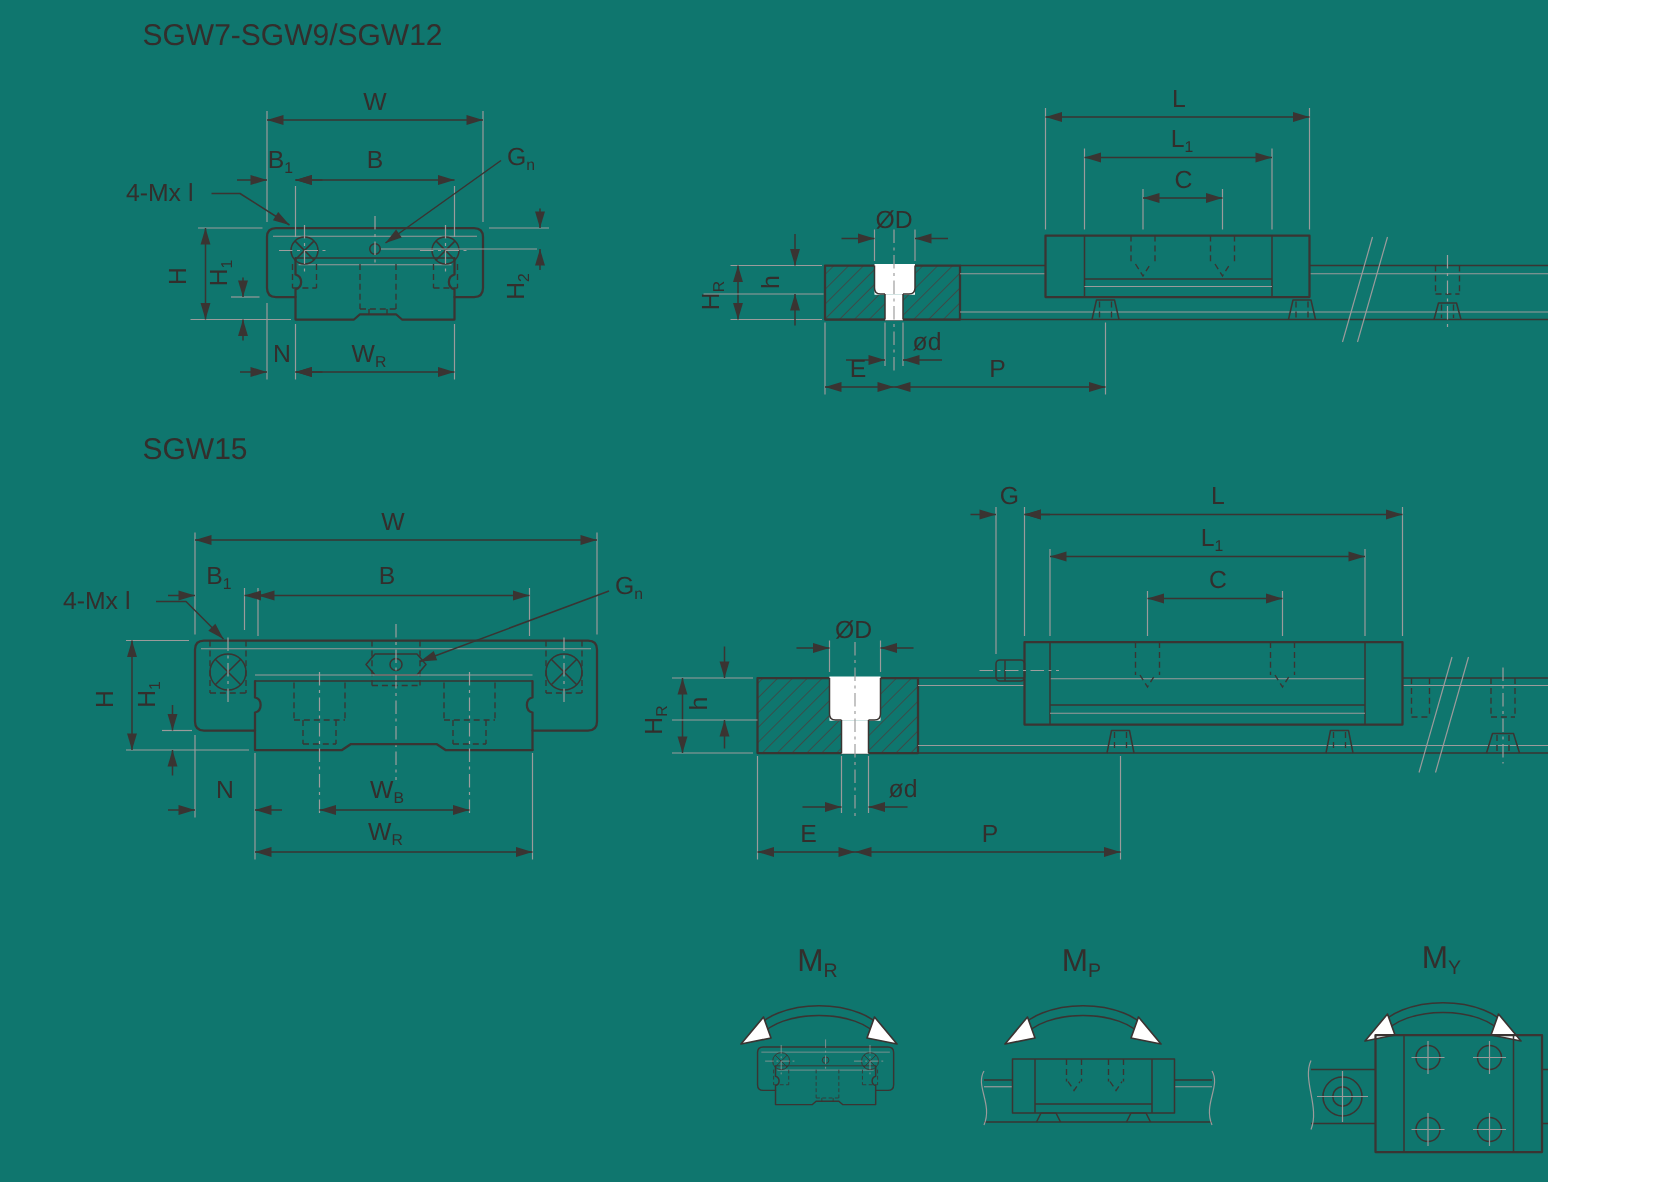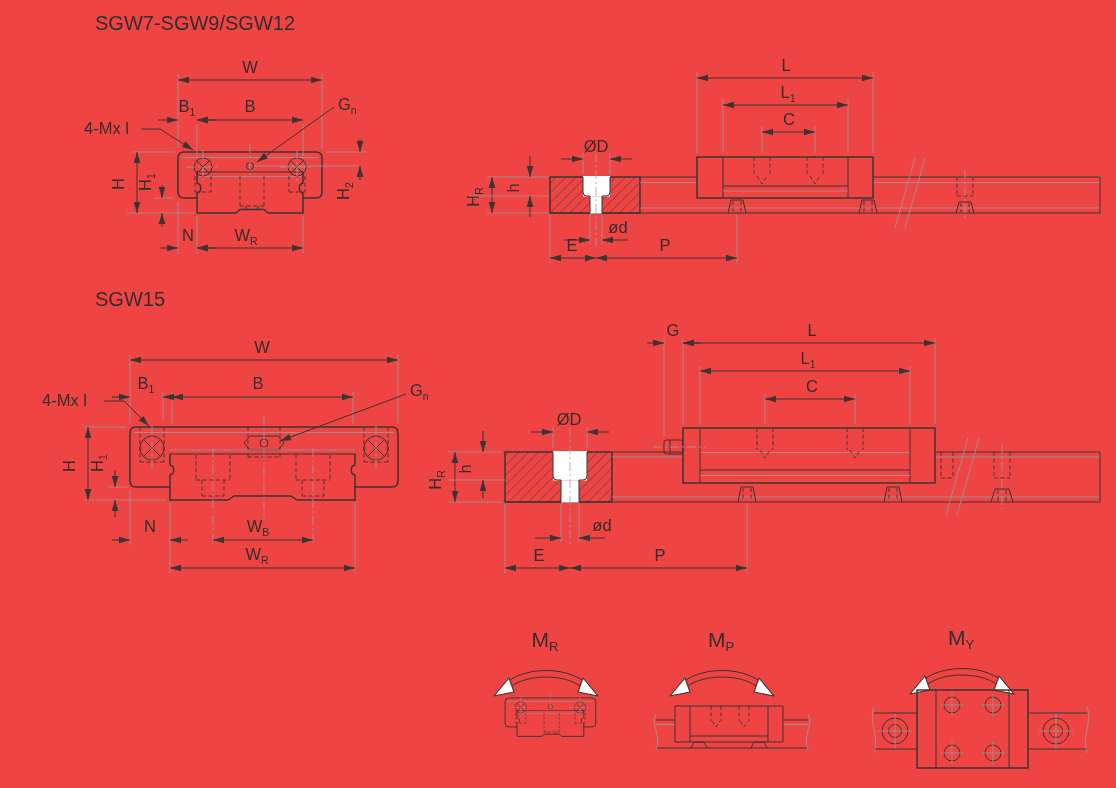--- a/index.html
+++ b/index.html
@@ -1,16 +1,16 @@
 <!DOCTYPE html>
 <html><head>
 <meta charset="utf-8">
 <style>
   html,body{margin:0;padding:0;background:#fff;}
-  #page{position:relative;width:1116px;height:788px;background:#ef4444;overflow:hidden;
+  #page{position:relative;width:1032px;height:788px;background:#0f766e;overflow:hidden;
         font-family:"Liberation Sans",sans-serif;}
   svg{position:absolute;left:0;top:0;}
   
   .o{stroke:#3a3432;stroke-width:1.5;fill:none;stroke-linejoin:round;stroke-linecap:round;}
   .m{stroke:#3a3432;stroke-width:1;fill:none;stroke-linejoin:round;}
   .t{stroke:#9b9b9b;stroke-width:0.8;fill:none;}
   .d{stroke:#3a3432;stroke-width:0.9;fill:none;stroke-dasharray:4 2.6;}
   .cl{stroke:#9e9e9e;stroke-width:0.8;fill:none;stroke-dasharray:9 3 2 3;}
   .dim{stroke:#3a3432;stroke-width:1;fill:none;}
   .wh{fill:#ffffff;stroke:none;}

